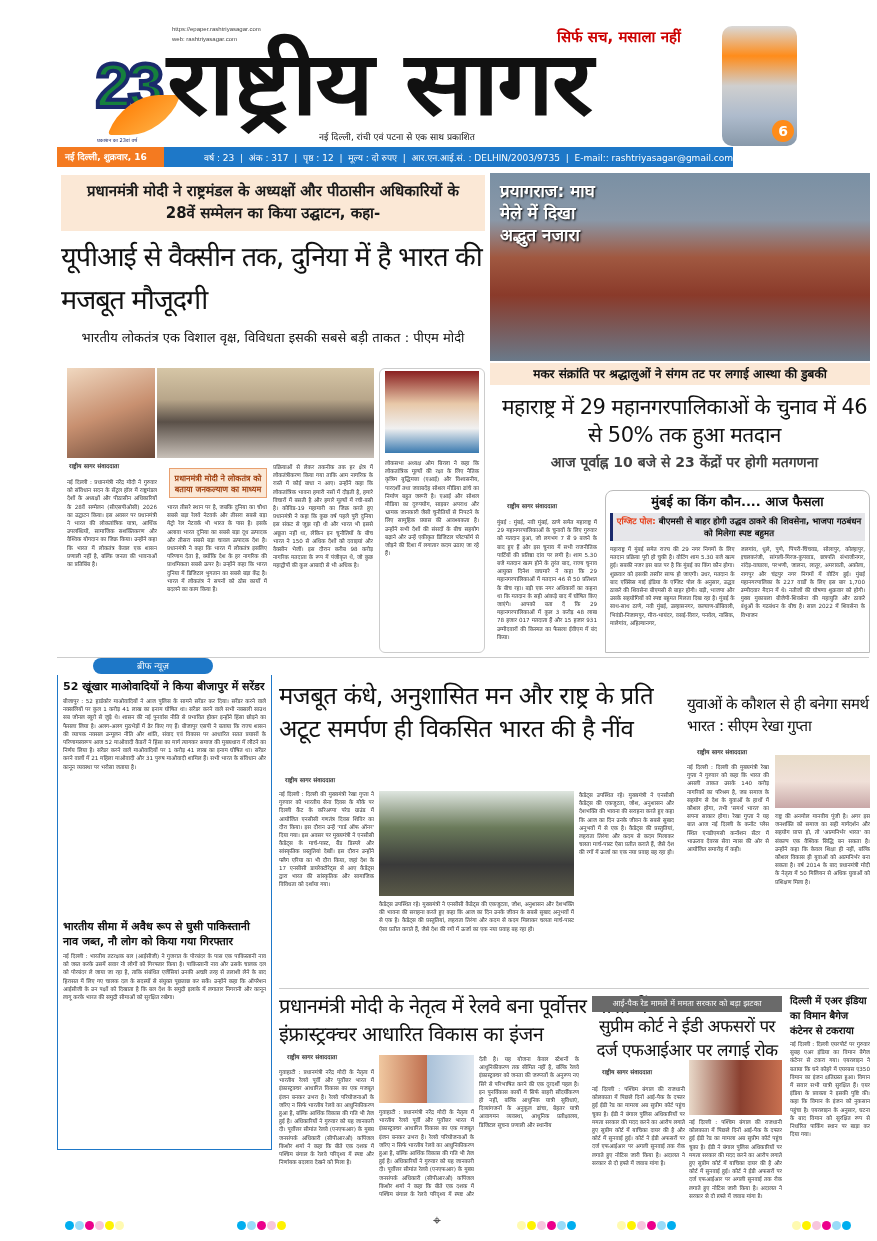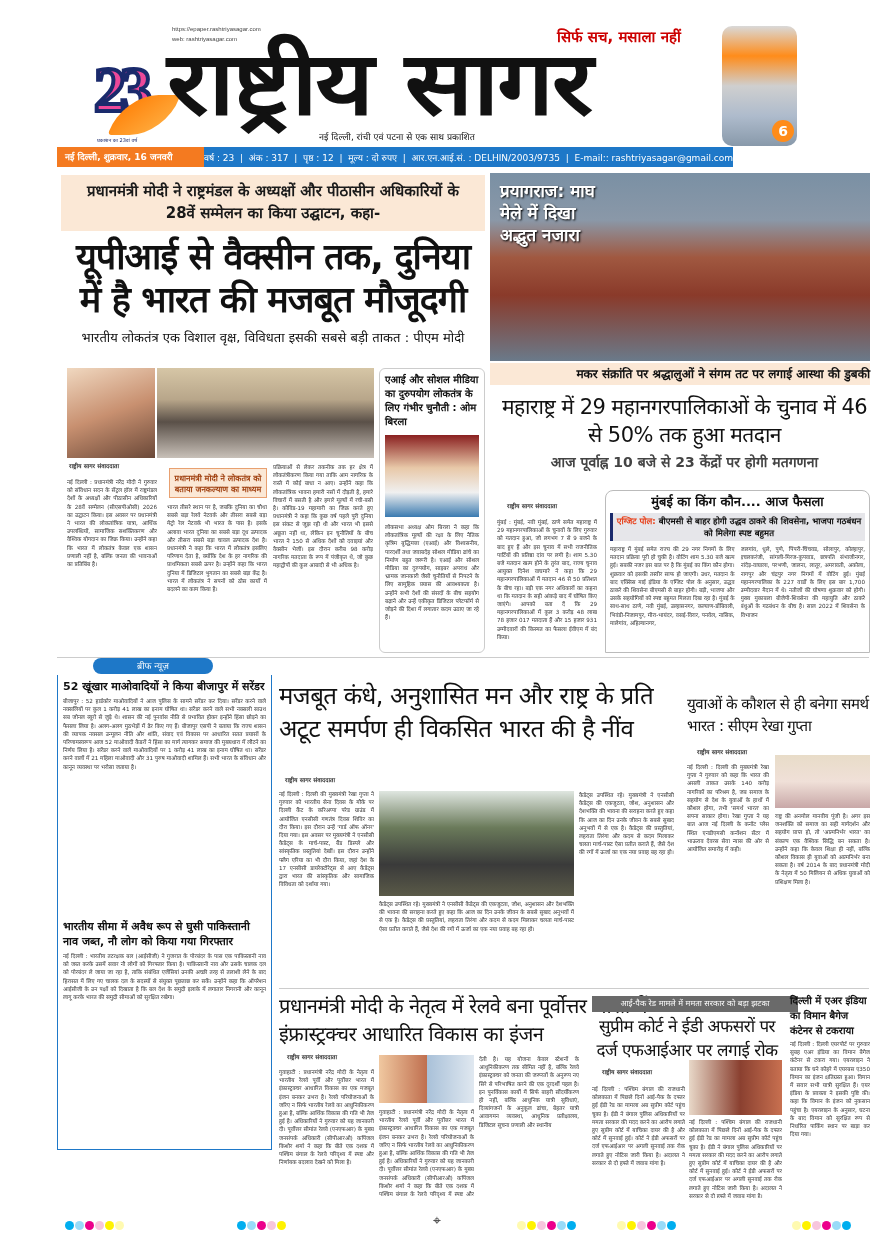--- a/index.html
+++ b/index.html
@@ -1,39 +1,39 @@
 <!DOCTYPE html>
 <html><head>
 <meta charset="utf-8">
 <style>
 *{box-sizing:border-box;margin:0;padding:0}
 body{width:877px;height:1241px;background:#fff;font-family:"DejaVu Sans","Liberation Sans",sans-serif;color:#111;position:relative;overflow:hidden}
 .page{position:absolute;left:57px;top:0;width:812px;height:1241px}
 .abs{position:absolute}
 .masthead{left:0;top:0;width:812px;height:145px}
 .urls{left:115px;top:24px;font-size:6px;color:#444;line-height:10px;font-family:"Liberation Sans",sans-serif}
-.logo23{left:37px;top:58px;font-size:64px;font-weight:bold;color:#ec4899;-webkit-text-stroke:4px #1a2a6c;font-family:Liberation Serif, serif;letter-spacing:-6px;line-height:64px}
+.logo23{left:37px;top:58px;font-size:64px;font-weight:bold;color:#15803d;-webkit-text-stroke:4px #1a2a6c;font-family:Liberation Mono, monospace;letter-spacing:-6px;line-height:64px}
 .flame{left:58px;top:95px;width:58px;height:40px;background:linear-gradient(135deg,#ff7a00,#ffb347);border-radius:40px 4px 40px 4px;transform:skewX(-20deg)}
 .tagline23{left:40px;top:137px;font-size:5px;color:#1a2a6c}
 .title{left:110px;top:34px;font-size:88px;font-weight:bold;font-family:"DejaVu Sans",sans-serif;line-height:100px;letter-spacing:-2px;color:#111;transform:scaleX(1.15);transform-origin:left}
 .slogan{left:500px;top:26px;font-size:15px;font-weight:bold;color:#c00}
 .publ{left:262px;top:130px;font-size:9px;font-weight:normal}
 .trainimg{left:665px;top:26px;width:75px;height:120px;border-radius:10px;background:linear-gradient(180deg,#d9d9d9 0%,#ff8c1a 25%,#cfcfcf 50%,#aebbcc 75%,#8899aa 100%)}
 .pg6{left:715px;top:120px;width:22px;height:22px;border-radius:50%;background:#ff8c1a;color:#fff;font-size:14px;text-align:center;line-height:22px;font-weight:bold}
 .dateline{left:0;top:147px;width:676px;height:20px;background:#1e78c8;color:#fff;font-size:9px;display:flex;align-items:center}
 .dateline .date{background:#f47a20;height:20px;padding:0 8px;line-height:20px;font-weight:bold;width:158px}
-.dateline .info{white-space:nowrap}
+.dateline .info{padding-left:40px;white-space:nowrap}
 .box{border:1px solid #ccc}
 .kicker{left:4px;top:175px;width:424px;height:56px;background:#fbe8d6;font-size:15px;font-weight:bold;padding:5px 10px;line-height:22px;text-align:center;color:#1a1a1a}
-.bighead{left:4px;top:235px;width:424px;font-size:36px;font-weight:bold;line-height:43px;text-align:center;letter-spacing:-1px}
+.bighead{left:4px;top:235px;width:424px;font-size:27px;font-weight:normal;line-height:43px;letter-spacing:-1px}
 .subhead{left:4px;top:328px;width:424px;font-size:13px;text-align:center}
 .photo{background:linear-gradient(135deg,#8a6b55,#d8c4a8,#6a5040)}
 .crowd{left:433px;top:173px;width:380px;height:188px;background:linear-gradient(180deg,#7a90a4 0%,#8a98a8 25%,#a05840 45%,#8a3a2a 65%,#6a7a8a 100%)}
 .crowdtxt{left:443px;top:180px;font-size:17px;font-weight:bold;color:#fff;line-height:22px;text-shadow:1px 1px 2px #000;width:110px}
-.crowdcap{left:433px;top:363px;width:380px;height:22px;background:#fbe8d6;font-size:12px;font-weight:bold;text-align:right;line-height:22px}
+.crowdcap{left:433px;top:363px;width:380px;height:22px;background:#fbe8d6;font-size:12px;font-weight:bold;text-align:center;line-height:22px}
 .col{font-size:5.6px;line-height:8.2px;color:#333;text-align:justify;overflow:hidden}
 .byline{font-size:6px;font-weight:bold;color:#333}
 .h2{font-size:22px;font-weight:normal;line-height:30px;letter-spacing:-0.5px}
 .orangebox{background:#fbe8d6;border:1px solid #e8a070;font-size:8px;font-weight:bold;text-align:center;padding:4px;line-height:11px;color:#a04010}
 .briefbadge{left:36px;top:658px;width:120px;height:16px;background:#1e78c8;color:#fff;font-size:9px;border-radius:10px;text-align:center;line-height:16px}
 .briefbox{left:0;top:675px;width:215px;height:475px;border:1px solid #1e78c8;border-top:none}
 .brief-h{font-size:11px;font-weight:bold;line-height:15px;color:#111}
 .greybar{background:#6a6a6a;color:#fff;font-size:8px;text-align:center;line-height:16px;height:16px}
 .regs{left:0;top:1210px;width:812px;height:20px}
 .dot{display:inline-block;width:9px;height:9px;border-radius:50%;margin-right:1px}
@@ -77,21 +77,20 @@
 
   <div class="abs photo" style="left:10px;top:368px;width:88px;height:90px;background:linear-gradient(160deg,#f0d8c0,#c89070 50%,#6a4838)"></div>
   <div class="abs photo" style="left:100px;top:368px;width:217px;height:90px;background:linear-gradient(180deg,#d6c6a6 0%,#b8a68a 35%,#5a5048 60%,#c8c0b8 100%)"></div>
   <div class="abs byline" style="left:12px;top:462px">राष्ट्रीय सागर संवाददाता</div>
   <div class="abs col" style="left:10px;top:478px;width:90px;height:175px">नई दिल्ली : प्रधानमंत्री नरेंद्र मोदी ने गुरुवार को संविधान सदन के सेंट्रल हॉल में राष्ट्रमंडल देशों के अध्यक्षों और पीठासीन अधिकारियों के 28वें सम्मेलन (सीएसपीओसी) 2026 का उद्घाटन किया। इस अवसर पर प्रधानमंत्री ने भारत की लोकतांत्रिक यात्रा, आर्थिक उपलब्धियों, सामाजिक सशक्तिकरण और वैश्विक योगदान का जिक्र किया। उन्होंने कहा कि भारत में लोकतंत्र केवल एक शासन प्रणाली नहीं है, बल्कि जनता की भावनाओं का प्रतिबिंब है।</div>
   <div class="abs orangebox" style="left:112px;top:468px;width:98px;height:30px">प्रधानमंत्री मोदी ने लोकतंत्र को बताया जनकल्याण का माध्यम</div>
   <div class="abs col" style="left:110px;top:503px;width:100px;height:150px">भारत तीसरे स्थान पर है, जबकि दुनिया का चौथा सबसे बड़ा रेलवे नेटवर्क और तीसरा सबसे बड़ा मेट्रो रेल नेटवर्क भी भारत के पास है। इसके अलावा भारत दुनिया का सबसे बड़ा दूध उत्पादक और तीसरा सबसे बड़ा चावल उत्पादक देश है। प्रधानमंत्री ने कहा कि भारत में लोकतंत्र इसलिए परिणाम देता है, क्योंकि देश के हर नागरिक की प्राथमिकता सबसे ऊपर है। उन्होंने कहा कि भारत दुनिया में डिजिटल भुगतान का सबसे बड़ा केंद्र है। भारत में लोकतंत्र ने सपनों को ठोस कार्यों में बदलने का काम किया है।</div>
   <div class="abs col" style="left:216px;top:463px;width:100px;height:190px">प्रक्रियाओं से लेकर तकनीक तक हर क्षेत्र में लोकतंत्रीकरण किया गया ताकि आम नागरिक के रास्ते में कोई बाधा न आए। उन्होंने कहा कि लोकतांत्रिक भावना हमारी नसों में दौड़ती है, हमारे विचारों में बसती है और हमारे मूल्यों में रची-बसी है। कोविड-19 महामारी का जिक्र करते हुए प्रधानमंत्री ने कहा कि कुछ वर्ष पहले पूरी दुनिया इस संकट से जूझ रही थी और भारत भी इससे अछूता नहीं था, लेकिन इन चुनौतियों के बीच भारत ने 150 से अधिक देशों को दवाइयां और वैक्सीन भेजीं। इस दौरान करीब 98 करोड़ नागरिक मतदाता के रूप में पंजीकृत थे, जो कुछ महाद्वीपों की कुल आबादी से भी अधिक है।</div>
 
   <div class="abs box" style="left:322px;top:368px;width:106px;height:285px;border-radius:6px">
-    <div style="font-size:10px;font-weight:bold;line-height:14px;padding:4px 5px">एआई और सोशल मीडिया का दुरुपयोग लोकतंत्र के लिए गंभीर चुनौती : ओम बिरला</div>
     <div style="margin:2px 5px;height:82px;background:linear-gradient(180deg,#8a2020,#e8c8a8 40%,#f0f0f0 70%,#3a7ab0)"></div>
     <div class="col" style="padding:4px 5px;height:150px">लोकसभा अध्यक्ष ओम बिरला ने कहा कि लोकतांत्रिक मूल्यों की रक्षा के लिए नैतिक कृत्रिम बुद्धिमत्ता (एआई) और विश्वसनीय, पारदर्शी तथा जवाबदेह सोशल मीडिया ढांचे का निर्माण बहुत जरूरी है। एआई और सोशल मीडिया का दुरुपयोग, साइबर अपराध और भ्रामक जानकारी जैसी चुनौतियों से निपटने के लिए सामूहिक प्रयास की आवश्यकता है। उन्होंने सभी देशों की संसदों के बीच सहयोग बढ़ाने और उन्हें एकीकृत डिजिटल प्लेटफॉर्म से जोड़ने की दिशा में लगातार कदम उठाए जा रहे हैं।</div>
   </div>
 
   <div class="abs crowd"></div>
   <div class="abs crowdtxt">प्रयागराज: माघ मेले में दिखा अद्भुत नजारा</div>
   <div class="abs crowdcap">मकर संक्रांति पर श्रद्धालुओं ने संगम तट पर लगाई आस्था की डुबकी</div>
 
   <div class="abs h2" style="left:440px;top:393px;width:375px;font-size:21px;line-height:28px;text-align:center">महाराष्ट्र में 29 महानगरपालिकाओं के चुनाव में 46 से 50% तक हुआ मतदान</div>
   <div class="abs" style="left:440px;top:452px;width:375px;font-size:14px;font-weight:bold;color:#444;text-align:center">आज पूर्वाह्न 10 बजे से 23 केंद्रों पर होगी मतगणना</div>
@@ -136,21 +135,21 @@
 
   <div class="abs divider" style="left:222px;top:988px;width:590px;height:1px"></div>
 
   <div class="abs h2" style="left:222px;top:992px;width:380px;font-size:20px;line-height:28px">प्रधानमंत्री मोदी के नेतृत्व में रेलवे बना पूर्वोत्तर भारत में इंफ्रास्ट्रक्चर आधारित विकास का इंजन</div>
   <div class="abs byline" style="left:230px;top:1053px">राष्ट्रीय सागर संवाददाता</div>
   <div class="abs col" style="left:222px;top:1068px;width:95px;height:130px">गुवाहाटी : प्रधानमंत्री नरेंद्र मोदी के नेतृत्व में भारतीय रेलवे पूर्वी और पूर्वोत्तर भारत में इंफ्रास्ट्रक्चर आधारित विकास का एक मजबूत इंजन बनकर उभरा है। रेलवे परियोजनाओं के जरिए न सिर्फ भारतीय रेलवे का आधुनिकीकरण हुआ है, बल्कि आर्थिक विकास की गति भी तेज हुई है। अधिकारियों ने गुरुवार को यह जानकारी दी। पूर्वोत्तर सीमांत रेलवे (एनएफआर) के मुख्य जनसंपर्क अधिकारी (सीपीआरओ) कपिंजल किशोर शर्मा ने कहा कि बीते एक दशक में पश्चिम बंगाल के रेलवे परिदृश्य में स्पष्ट और निर्णायक बदलाव देखने को मिला है।</div>
   <div class="abs" style="left:322px;top:1055px;width:95px;height:48px;background:linear-gradient(90deg,#f0c8a0 0%,#c07050 50%,#a8c0d8 50%,#e0e8f0 100%)"></div>
   <div class="abs col" style="left:322px;top:1108px;width:95px;height:90px">गुवाहाटी : प्रधानमंत्री नरेंद्र मोदी के नेतृत्व में भारतीय रेलवे पूर्वी और पूर्वोत्तर भारत में इंफ्रास्ट्रक्चर आधारित विकास का एक मजबूत इंजन बनकर उभरा है। रेलवे परियोजनाओं के जरिए न सिर्फ भारतीय रेलवे का आधुनिकीकरण हुआ है, बल्कि आर्थिक विकास की गति भी तेज हुई है। अधिकारियों ने गुरुवार को यह जानकारी दी। पूर्वोत्तर सीमांत रेलवे (एनएफआर) के मुख्य जनसंपर्क अधिकारी (सीपीआरओ) कपिंजल किशोर शर्मा ने कहा कि बीते एक दशक में पश्चिम बंगाल के रेलवे परिदृश्य में स्पष्ट और निर्णायक बदलाव देखने को मिला है।</div>
   <div class="abs col" style="left:422px;top:1055px;width:100px;height:143px">देती है। यह योजना केवल स्टेशनों के आधुनिकीकरण तक सीमित नहीं है, बल्कि रेलवे इंफ्रास्ट्रक्चर को जनता की जरूरतों के अनुरूप नए सिरे से परिभाषित करने की एक दूरदर्शी पहल है। इन पुनर्विकास कार्यों में सिर्फ बाहरी सौंदर्यीकरण ही नहीं, बल्कि आधुनिक यात्री सुविधाएं, दिव्यांगजनों के अनुकूल ढांचा, बेहतर यात्री आवागमन व्यवस्था, आधुनिक प्रतीक्षालय, डिजिटल सूचना प्रणाली और स्थानीय</div>
 
-  <div class="abs greybar" style="left:535px;top:996px;width:206px">आई-पैक रेड मामले में ममता सरकार को बड़ा झटका</div>
+  <div class="abs greybar" style="left:535px;top:996px;width:190px">आई-पैक रेड मामले में ममता सरकार को बड़ा झटका</div>
   <div class="abs h2" style="left:535px;top:1014px;width:190px;font-size:17px;line-height:24px;text-align:center">सुप्रीम कोर्ट ने ईडी अफसरों पर दर्ज एफआईआर पर लगाई रोक</div>
   <div class="abs byline" style="left:545px;top:1068px">राष्ट्रीय सागर संवाददाता</div>
   <div class="abs col" style="left:535px;top:1085px;width:93px;height:113px">नई दिल्ली : पश्चिम बंगाल की राजधानी कोलकाता में पिछले दिनों आई-पैक के दफ्तर हुई ईडी रेड का मामला अब सुप्रीम कोर्ट पहुंच चुका है। ईडी ने बंगाल पुलिस अधिकारियों पर ममता सरकार की मदद करने का आरोप लगाते हुए सुप्रीम कोर्ट में याचिका दायर की है और कोर्ट में सुनवाई हुई। कोर्ट ने ईडी अफसरों पर दर्ज एफआईआर पर अगली सुनवाई तक रोक लगाते हुए नोटिस जारी किया है। अदालत ने सरकार से दो हफ्ते में जवाब मांगा है।</div>
   <div class="abs" style="left:632px;top:1060px;width:93px;height:55px;background:linear-gradient(90deg,#e8d8c8 0%,#8a4030 55%,#c87050 100%)"></div>
   <div class="abs col" style="left:632px;top:1118px;width:93px;height:80px">नई दिल्ली : पश्चिम बंगाल की राजधानी कोलकाता में पिछले दिनों आई-पैक के दफ्तर हुई ईडी रेड का मामला अब सुप्रीम कोर्ट पहुंच चुका है। ईडी ने बंगाल पुलिस अधिकारियों पर ममता सरकार की मदद करने का आरोप लगाते हुए सुप्रीम कोर्ट में याचिका दायर की है और कोर्ट में सुनवाई हुई। कोर्ट ने ईडी अफसरों पर दर्ज एफआईआर पर अगली सुनवाई तक रोक लगाते हुए नोटिस जारी किया है। अदालत ने सरकार से दो हफ्ते में जवाब मांगा है।</div>
 
   <div class="abs brief-h" style="left:733px;top:993px;width:80px;font-size:10px;line-height:15px">दिल्ली में एअर इंडिया का विमान बैगेज कंटेनर से टकराया</div>
   <div class="abs col" style="left:733px;top:1040px;width:80px;height:158px">नई दिल्ली : दिल्ली एयरपोर्ट पर गुरुवार सुबह एअर इंडिया का विमान बैगेज कंटेनर से टकरा गया। एयरलाइन ने बताया कि घने कोहरे में एयरबस ए350 विमान का इंजन क्षतिग्रस्त हुआ। विमान में सवार सभी यात्री सुरक्षित हैं। एयर इंडिया के प्रवक्ता ने इसकी पुष्टि की। कहा कि विमान के इंजन को नुकसान पहुंचा है। एयरलाइन के अनुसार, घटना के बाद विमान को सुरक्षित रूप से निर्धारित पार्किंग स्थान पर खड़ा कर दिया गया।</div>
 
   <div class="abs regs">

